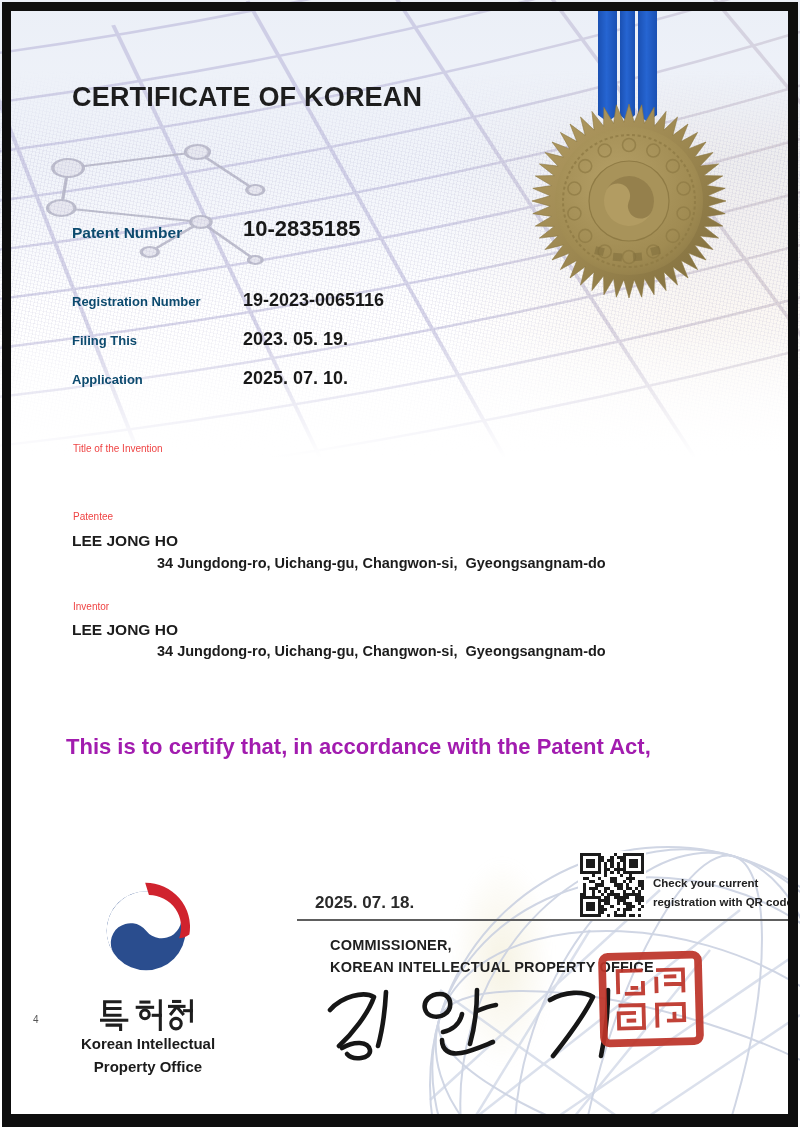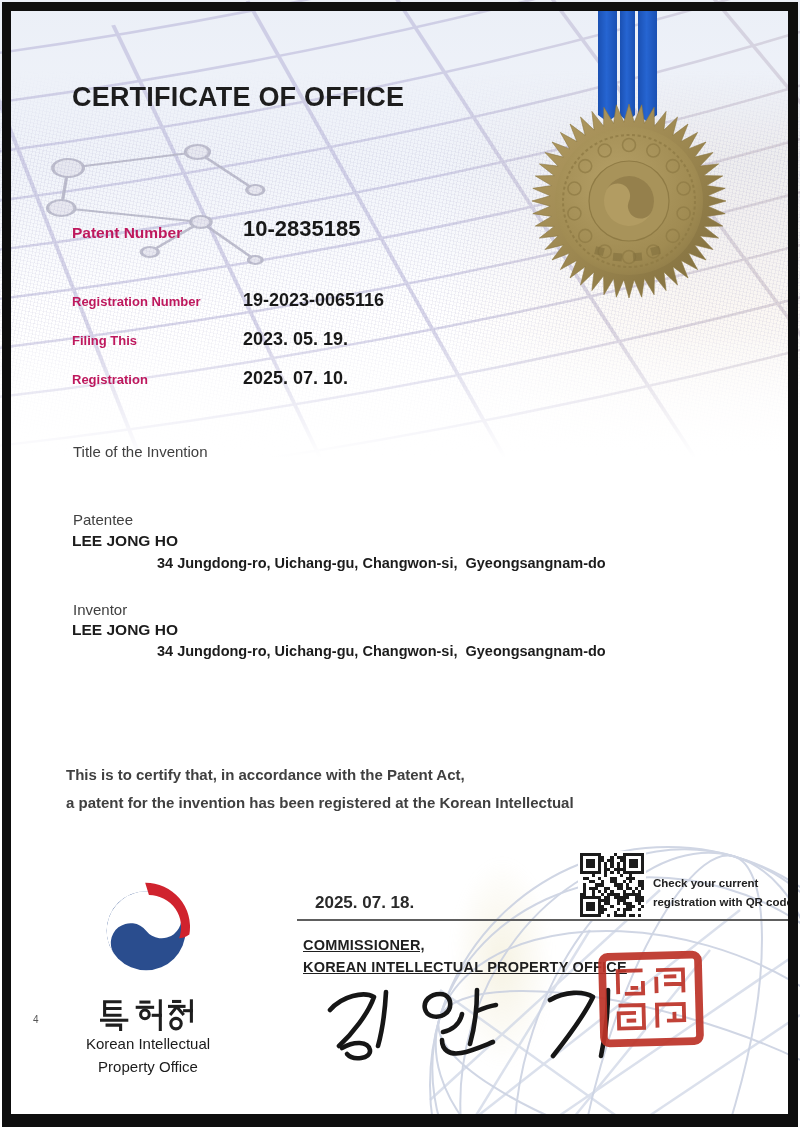--- a/index.html
+++ b/index.html
@@ -30,40 +30,40 @@
   
   .rib{top:10px;height:112px;z-index:2;
     background:linear-gradient(90deg,#1a50b2,#2665d2 45%,#1a50b2);
     clip-path:polygon(0 0,100% 0,100% calc(100% - 7px),50% 100%,0 calc(100% - 7px));}
   .rib1{left:598px;width:19px;} .rib2{left:620px;width:15px;} .rib3{left:638px;width:19px;}
   .medal{left:529px;top:101px;z-index:3;}
   
   .t{position:absolute;z-index:4;}
   .pre{white-space:pre-wrap;margin-left:24px;}
   .title{left:72px;top:82px;font-size:27px;font-weight:bold;letter-spacing:.2px;color:#1d1d1d;}
-  .flabel{left:72px;font-weight:bold;color:#be185d;}
+  .flabel{left:72px;font-weight:bold;color:#0c4a6e;}
   .fvalue{left:243px;font-weight:bold;color:#181818;text-align:center;}
   .lab-big{font-size:15.5px;} .val-big{font-size:22px;}
   .lab-sm{font-size:13px;} .val-sm{font-size:18px;}
-  .seclabel{left:73px;font-size:15px;color:#404040;}
+  .seclabel{left:73px;font-size:10px;color:#ef4444;}
   .secname{left:72px;font-size:15.5px;font-weight:bold;}
   .secaddr{left:133px;font-size:14.5px;font-weight:bold;}
-  .cert{left:66px;top:733px;width:700px;font-size:15px;font-weight:bold;line-height:28px;color:#404040;margin-top:28px;}
+  .cert{left:66px;top:733px;width:700px;font-size:22px;font-weight:bold;line-height:28px;color:#a21caf;}
   .date{left:315px;top:893px;font-size:17px;font-weight:600;color:#2a2a2a;}
   .rule{left:297px;top:919px;width:496px;height:2px;background:#5e5e5e;z-index:3;}
-  .comm{left:303px;font-size:14.5px;font-weight:bold;letter-spacing:.2px;color:#1f1f1f;text-decoration:underline;}
+  .comm{left:330px;font-size:14.5px;font-weight:bold;letter-spacing:.2px;color:#1f1f1f;}
   .qrbox{left:578px;top:851px;width:68px;height:68px;background:#fff;padding:2px;box-sizing:border-box;
          display:grid;grid-template-columns:repeat(21,1fr);grid-template-rows:repeat(21,1fr);z-index:4;}
   .q{background:#fff;} .q.d{background:#1c1c1c;}
   .qrcap{left:653px;font-size:11.5px;font-weight:bold;color:#222;}
   .sig{left:322px;top:984px;z-index:4;}
   .seal{left:598px;top:951px;z-index:5;transform:rotate(-1.5deg);opacity:.93;}
   .logo-mark{left:101px;top:880px;z-index:4;}
   .logo-kr{left:100px;top:999px;z-index:4;}
-  .logo-en{left:63px;top:1032px;width:170px;text-align:center;font-size:15px;font-weight:normal;
+  .logo-en{left:63px;top:1032px;width:170px;text-align:center;font-size:15px;font-weight:bold;
            line-height:23px;color:#1b1b1b;}
   .artifact{left:33px;top:1014px;font-size:10px;color:#555;}
 </style>
 </head>
 <body>
 
 <div class="page">
 
   <div class="abs skyband"></div>
   <svg class="abs bg-top" width="800" height="470" viewBox="0 0 470 470" preserveAspectRatio="none" style="width:800px;height:470px">
@@ -188,47 +188,46 @@
       <path d="M75,100 a25,25 0 0 1 50,0 a12.5,12.5 0 0 1 -25,0 a12.5,12.5 0 0 0 -25,0 Z" fill="#8b7746" opacity="0.75"></path>
     </g>
     <g fill="#82703e" opacity="0.6">
       <rect x="66" y="146" width="9" height="8" transform="rotate(14 70 150)"></rect>
       <rect x="84" y="152" width="9" height="8" transform="rotate(5 88 156)"></rect>
       <rect x="104" y="152" width="9" height="8" transform="rotate(-5 108 156)"></rect>
       <rect x="122" y="146" width="9" height="8" transform="rotate(-14 126 150)"></rect>
     </g>
   </svg>
 
-  <div class="t title">CERTIFICATE OF OFFICE</div>
+  <div class="t title">CERTIFICATE OF KOREAN</div>
 
   <div class="t flabel lab-big" style="top:224px">Patent Number</div>
   <div class="t fvalue val-big" style="top:216px">10-2835185</div>
 
   <div class="t flabel lab-sm" style="top:294px">Registration Number</div>
   <div class="t fvalue val-sm" style="top:290px">19-2023-0065116</div>
 
   <div class="t flabel lab-sm" style="top:333px">Filing This</div>
   <div class="t fvalue val-sm" style="top:329px">2023. 05. 19.</div>
 
-  <div class="t flabel lab-sm" style="top:372px">Registration</div>
+  <div class="t flabel lab-sm" style="top:372px">Application</div>
   <div class="t fvalue val-sm" style="top:368px">2025. 07. 10.</div>
 
   <div class="t seclabel" style="top:443px">Title of the Invention</div>
 
   <div class="t seclabel" style="top:511px">Patentee</div>
   <div class="t secname" style="top:532px">LEE JONG HO</div>
   <div class="t secaddr pre" style="top:555px">34 Jungdong-ro, Uichang-gu, Changwon-si,  Gyeongsangnam-do</div>
 
   <div class="t seclabel" style="top:601px">Inventor</div>
   <div class="t secname" style="top:621px">LEE JONG HO</div>
   <div class="t secaddr pre" style="top:643px">34 Jungdong-ro, Uichang-gu, Changwon-si,  Gyeongsangnam-do</div>
 
   <div class="t cert">
     <div>This is to certify that, in accordance with the Patent Act,</div>
-    <div>a patent for the invention has been registered at the Korean Intellectual</div>
   </div>
 
   <div class="t date">2025. 07. 18.</div>
   <div class="t rule"></div>
   <div class="t comm" style="top:937px">COMMISSIONER,</div>
   <div class="t comm" style="top:959px">KOREAN INTELLECTUAL PROPERTY OFFICE</div>
 
   <div class="qrbox abs" id="qr">
       <div class="q d"></div>
       <div class="q d"></div>

